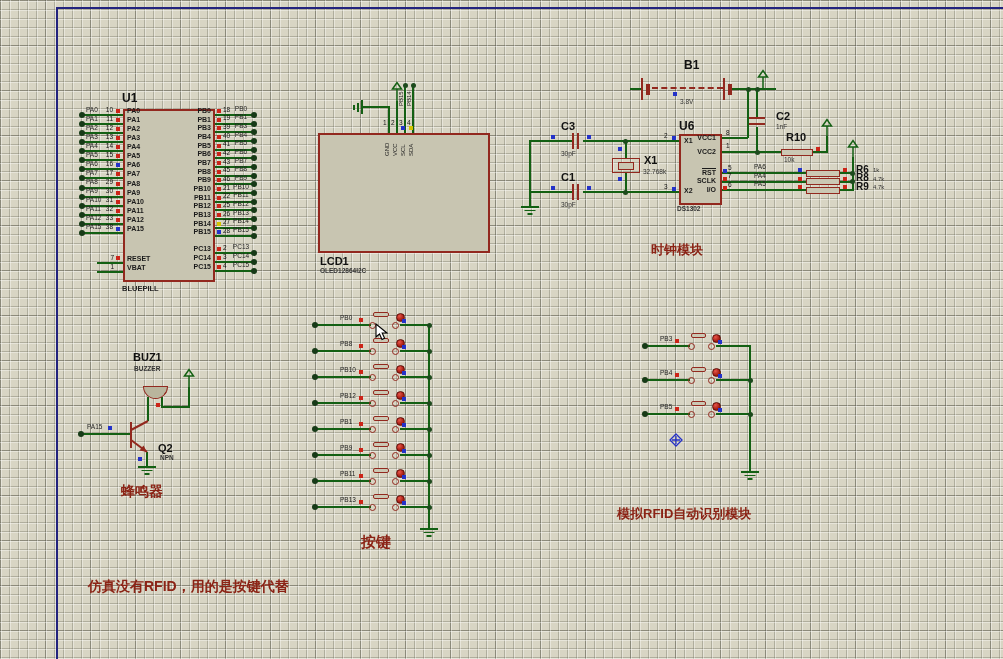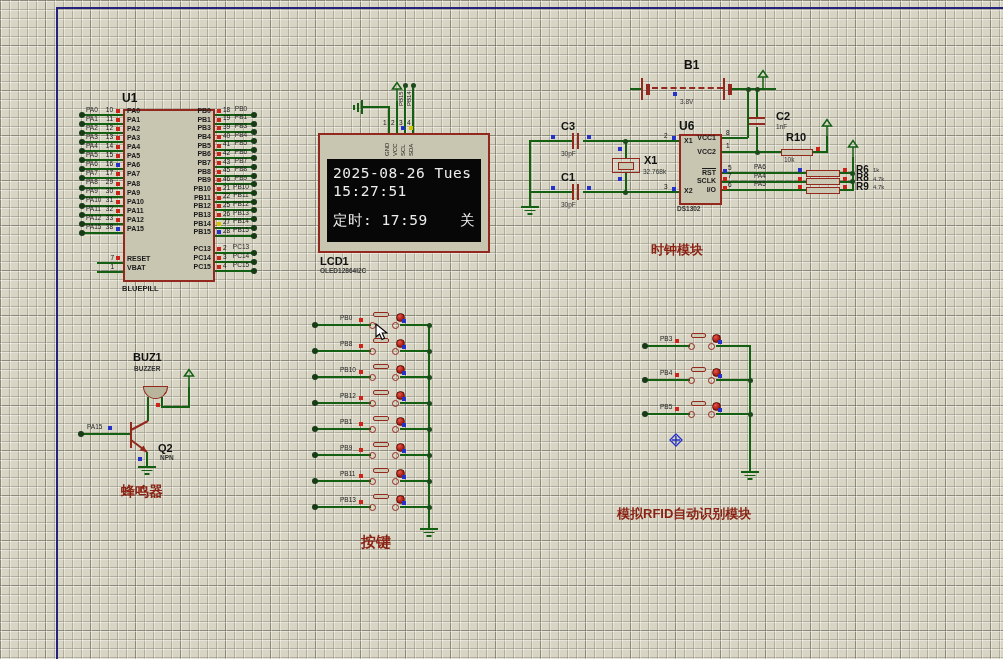--- a/index.html
+++ b/index.html
@@ -64,28 +64,20 @@
 <div id="cv">
 
   <div class="wv bd" style="left:56px;top:7px;height:652px"></div>
   <div class="wh bd" style="left:56px;top:7px;width:947px"></div>
 
   <div class="ref rf12" style="left:122px;top:92px">U1</div>
   <div class="chip" style="left:123px;top:109px;width:92px;height:173px"></div>
   <div class="vb" style="position:absolute;left:122px;top:284px;z-index:3">BLUEPILL</div>
 
   <div class="chip" style="left:318px;top:133px;width:172px;height:120px"></div>
-  <div class="lcdscr" style="left:327px;top:159px;width:154px;height:83px">
-    <div>2025-08-26  Tues</div>
-    <div>15:27:51</div>
-    <div class="lcdrow">
-      <span>定时: 17:59</span>
-      <span>关</span>
-    </div>
-  </div>
   <div class="ref" style="left:320px;top:256px">LCD1</div>
   <div class="val" style="left:320px;top:268px;font-weight:700">OLED12864I2C</div>
 
   <div class="vtext" style="left:384px;top:156px">GND</div>
   <div class="vtext" style="left:392px;top:156px">VCC</div>
   <div class="vtext" style="left:400px;top:156px">SCL</div>
   <div class="vtext" style="left:408px;top:156px">SDA</div>
 
   <div class="pnum" style="left:383px;top:120px">1</div>
   <div class="pnum" style="left:391px;top:120px">2</div>
@@ -285,20 +277,21 @@
   <div class="gnd" style="left:741px;top:471px">
       <i></i>
       <i></i>
       <i></i>
     </div>
   <svg class="xh" style="left:669px;top:433px" width="14" height="14" viewBox="0 0 14 14">
       <path d="M7 1 L13 7 L7 13 L1 7 Z M7 3 V11 M3 7 H11"></path>
     </svg>
   <div class="cn" style="position:absolute;left:617px;top:507px;font-size:13px">模拟RFID自动识别模块</div>
 
+  <div class="cn" style="position:absolute;left:88px;top:579px;font-size:14px">仿真没有RFID，用的是按键代替</div>
 
   <svg class="cur" style="left:375px;top:323px;z-index:9" width="16" height="18" viewBox="0 0 16 18">
     <path d="M1 1 L1 14 L4.5 11 L7 16.5 L9.6 15.3 L7.2 10 L12 10 Z" fill="#ffffff" stroke="#000000" stroke-width="1.1"></path>
   </svg>
 <div class="term" style="left: 79px; top: 112px;"></div>
     <div class="wh" style="left: 82px; top: 114px; width: 41px;"></div>
     <div class="net" style="left: 86px; top: 106.5px;">PA0</div>
     <div class="pnum ra" style="left: 99px; top: 106.5px; width: 14px;">10</div>
     <div class="sq red" style="left: 116px; top: 109px;"></div>
     <div class="inlab" style="left: 127px; top: 107px;">PA0</div>

